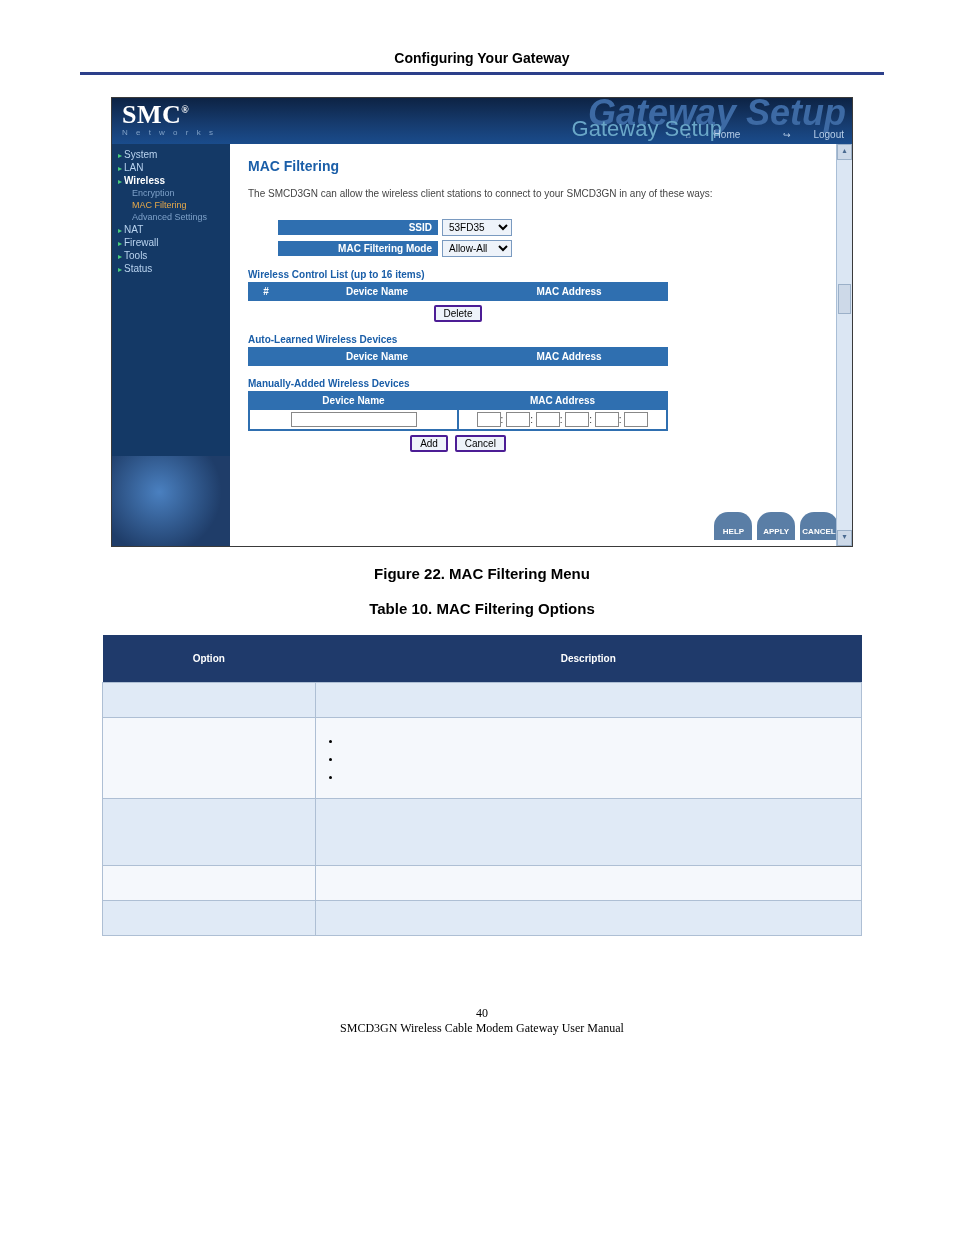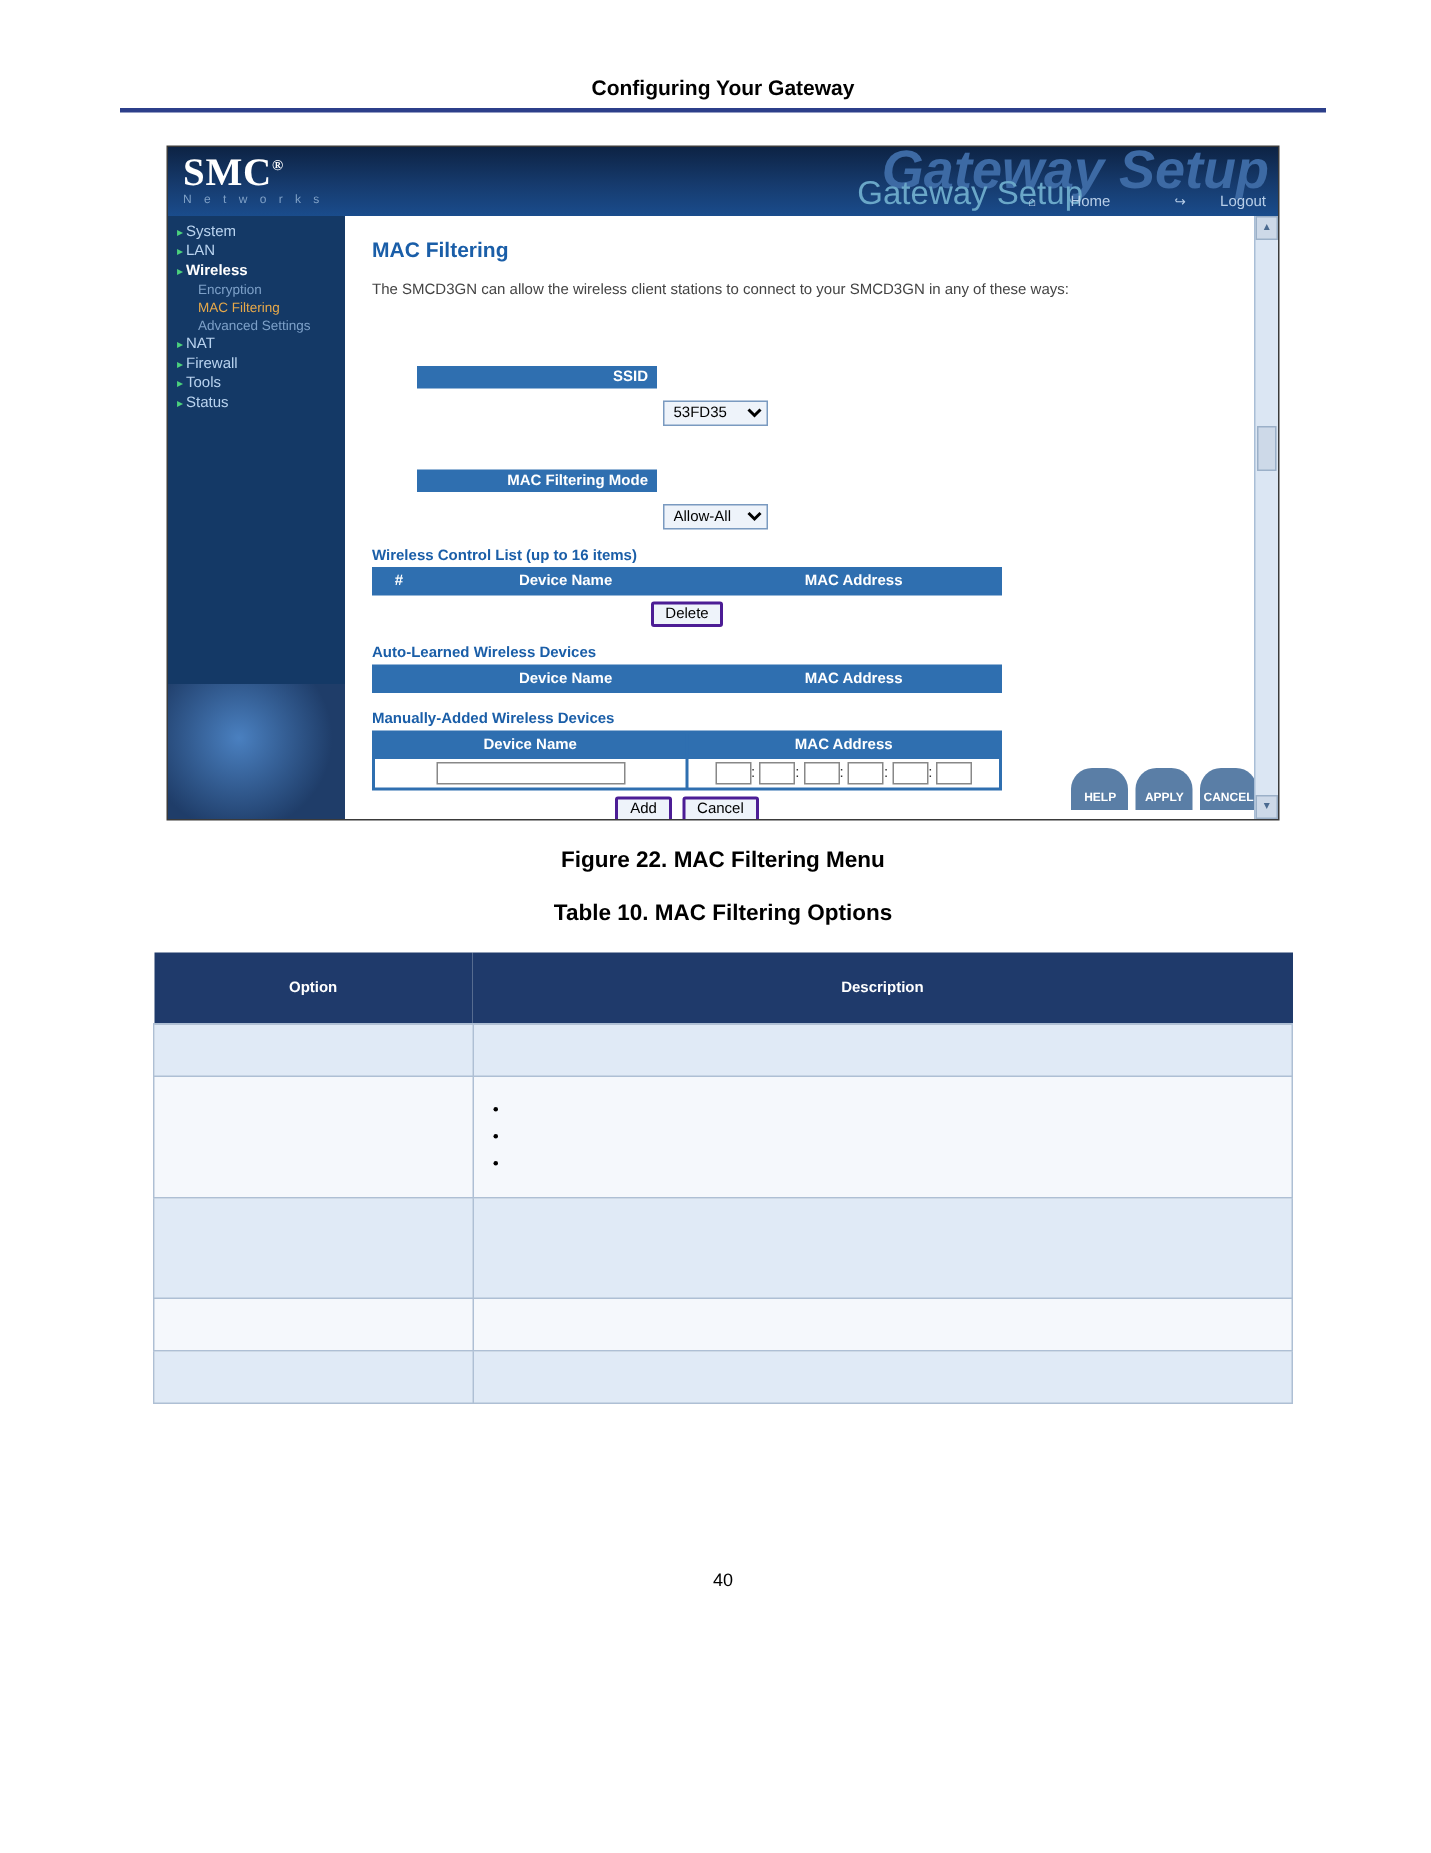--- a/index.html
+++ b/index.html
@@ -165,21 +165,20 @@
     background: #2f6fb0;
     color: #fff;
     text-align: right;
     padding: 2px 6px;
     font-weight: bold;
     font-size: 10px;
     box-sizing: border-box;
   }
   .fieldrow .ctl {
     padding-left: 4px;
-    margin-top: 48px;
   }
   select, input[type="text"].sel {
     font-size: 10px;
     border: 1px solid #7a9ac0;
     background: #eef3fa;
     padding: 1px 2px;
   }
   select { min-width: 70px; }
 
   .sect-title {
@@ -313,22 +312,23 @@
 
   
   .opt-table ul { margin: 4px 0 0 14px; padding: 0; }
   .opt-table ul li { color: #000; margin: 6px 0; list-style: disc; font-size: 11px; }
   
   .opt-table ul li span { visibility: hidden; }
 
   .footer {
     text-align: center;
     font-size: 12px;
-    margin-top: 110px;
+    margin-top: 70px;
     color: #000;
+    font-family: Liberation Serif, serif;
   }
 </style>
 </head>
 <body>
 
 <div class="page">
 
   <div class="page-header">Configuring Your Gateway</div>
   <div class="hr"></div>
 
@@ -488,15 +488,16 @@
     </tr>
     <tr>
       <td>Manually-Added Wireless Devices</td>
       <td></td>
     </tr>
   </tbody>
     </table>
 
   <div class="footer">
     <div>40</div>
+    <div>SMCD3GN Wireless Cable Modem Gateway User Manual</div>
   </div>
 
 </div>
 
 </body></html>

